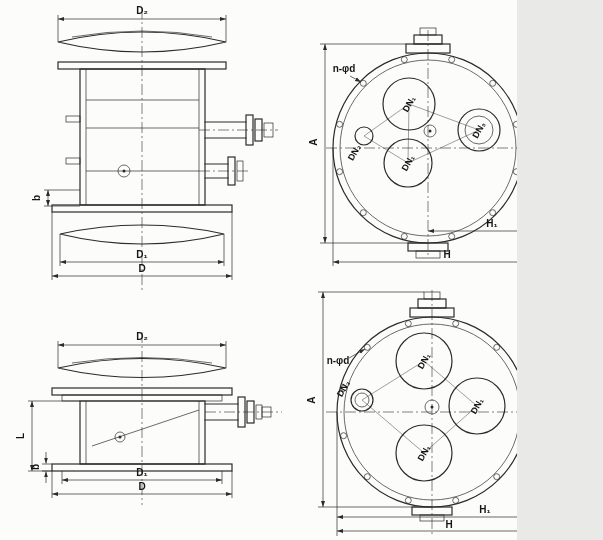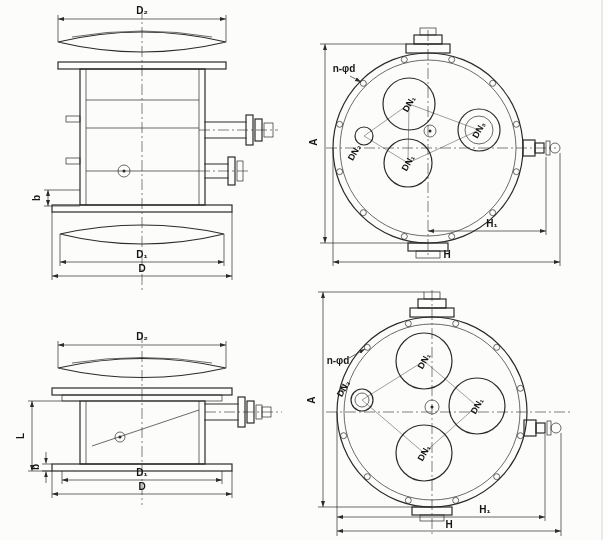--- a/index.html
+++ b/index.html
@@ -1,16 +1,16 @@
 <!DOCTYPE html>
 <html><head>
 <meta charset="utf-8">
 <style>
   html,body{margin:0;padding:0;background:#e9e9e7;}
-  .canvas{width:601px;height:540px;background:#fcfcfa;position:relative;overflow:hidden;margin:0;}
+  .canvas{width:517px;height:540px;background:#fcfcfa;position:relative;overflow:hidden;margin:0;}
   svg{display:block;}
   .ln{fill:none;stroke:#2b2b2b;stroke-width:1.2;stroke-linecap:square;}
   .thin{fill:none;stroke:#2b2b2b;stroke-width:0.7;}
   .xtr{fill:none;stroke:#2b2b2b;stroke-width:0.45;}
   .cl{fill:none;stroke:#2b2b2b;stroke-width:0.6;stroke-dasharray:11 3 2 3;}
   .dim{fill:none;stroke:#2b2b2b;stroke-width:0.7;}
   .lbl{font-family:"Liberation Sans",sans-serif;font-size:10px;font-weight:bold;fill:#151515;}
   .sm{font-size:9px;}
   .dot{fill:#2b2b2b;stroke:none;}
 </style>

